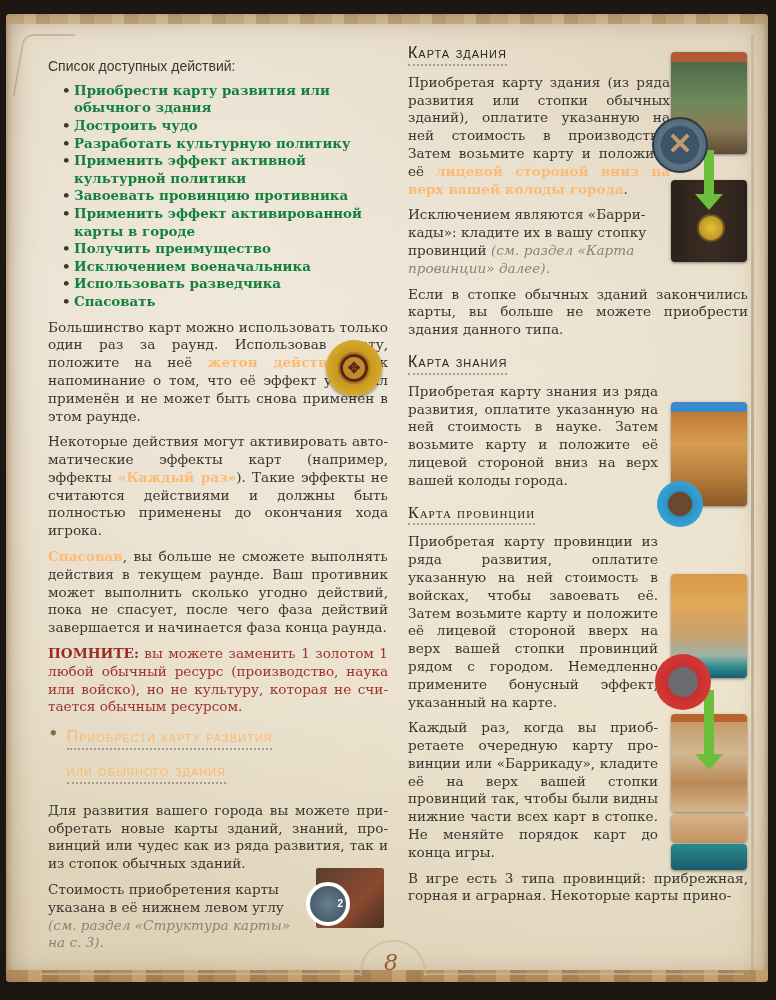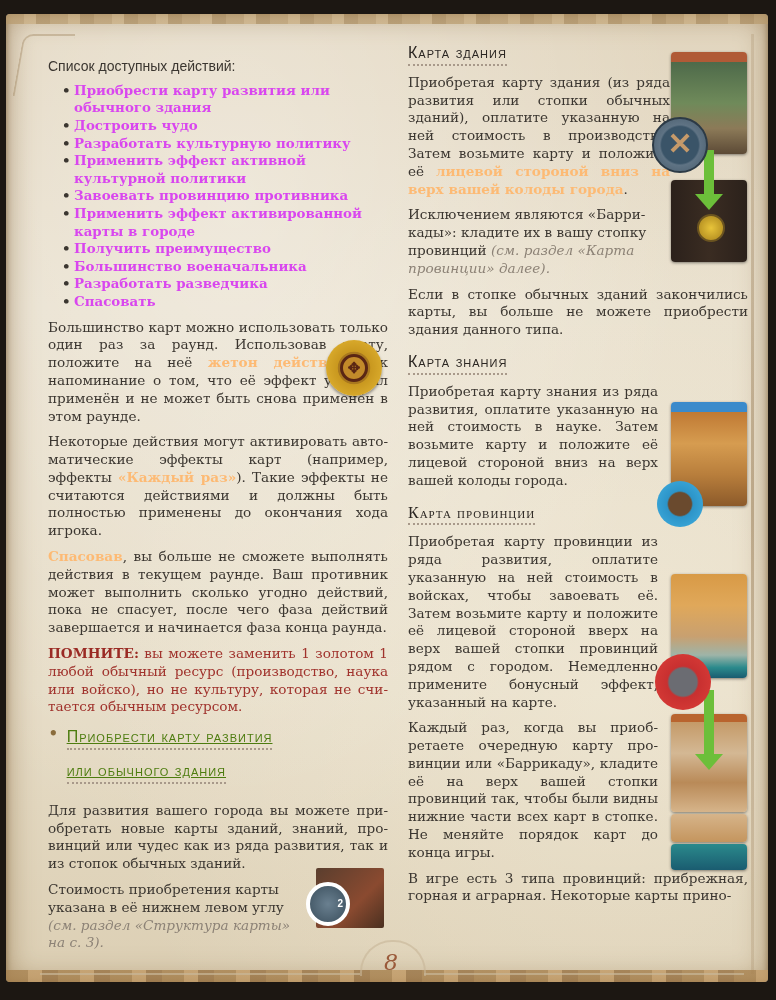--- a/index.html
+++ b/index.html
@@ -34,30 +34,30 @@
   }
   .col { position: absolute; color: #3b3630; font-size: 13.6px; line-height: 17.8px; }
   .col-left { left: 48px; top: 58px; width: 340px; }
   .col-right { left: 408px; top: 40px; width: 340px; }
   p { margin: 0 0 8px 0; }
   b, .bold { font-weight: bold; color: #fdba74; }
   .ital { font-style: italic; color: #8c8276; }
   .intro { font-family: "Liberation Sans", sans-serif; font-size: 14px; margin: 0 0 6px 0; }
   ul.actions { list-style: none; margin: 0 0 8px 0; padding: 0 0 0 14px; }
   ul.actions li {
-    position: relative; padding-left: 12px; font-weight: bold; color: #d946ef;
+    position: relative; padding-left: 12px; font-weight: bold; color: #15803d;
     font-size: 13.4px; line-height: 17.6px; font-family: "DejaVu Serif", serif;
   }
   ul.actions li::before { content: "•"; position: absolute; left: 0; color: #3b3630; }
   .section-title {
     font-family: "Liberation Sans", sans-serif; font-variant: small-caps;
     font-size: 16px; letter-spacing: 1px; color: #2b2622; display: inline-block;
     border-bottom: 2px dotted #a8998a; padding-bottom: 2px; margin: 4px 0 8px 0;
   }
-  .section-title.gold { color: #4d7c0f; text-decoration: underline; }
+  .section-title.gold { color: #fdba74; }
   .h-block { margin: 8px 0 10px 0; }
   .h-bullet { display: flex; align-items: flex-start; }
   .h-dot { color: #8a6c3c; font-size: 18px; margin-right: 8px; line-height: 20px; }
   .reminder { color: #a0322c; }
   .reminder b { color: #9a2a24; }
   .token {
     position: absolute; border-radius: 50%;
   }
   .token-gold {
     left: 326px; top: 340px; width: 56px; height: 56px;
@@ -164,22 +164,22 @@
 <div class="col col-left">
   <p class="intro">Список доступных действий:</p>
   <ul class="actions">
     <li>Приобрести карту развития или обычного здания</li>
     <li>Достроить чудо</li>
     <li>Разработать культурную политику</li>
     <li>Применить эффект активной культурной политики</li>
     <li>Завоевать провинцию противника</li>
     <li>Применить эффект активированной карты в городе</li>
     <li>Получить преимущество</li>
-    <li>Большинство военачальника</li>
-    <li>Разработать разведчика</li>
+    <li>Исключением военачальника</li>
+    <li>Использовать разведчика</li>
     <li>Спасовать</li>
   </ul>
 
   <p class="justify">
     <span class="wrap">Большинство карт можно исполь­зовать только один раз за раунд. Использовав карту, положите на неё </span><b>жетон действия</b><span> как напомина­ние о том, что её эффект уже был применён и не может быть снова применён в этом раунде.</span>
   </p>
 
   <p class="justify">
     <span>Некоторые действия могут активировать авто­матические эффекты карт (например, эффекты </span><b>«Каждый раз»</b><span>). Такие эффекты не считаются действиями и должны быть полностью при­менены до окончания хода игрока.</span>
   </p>

